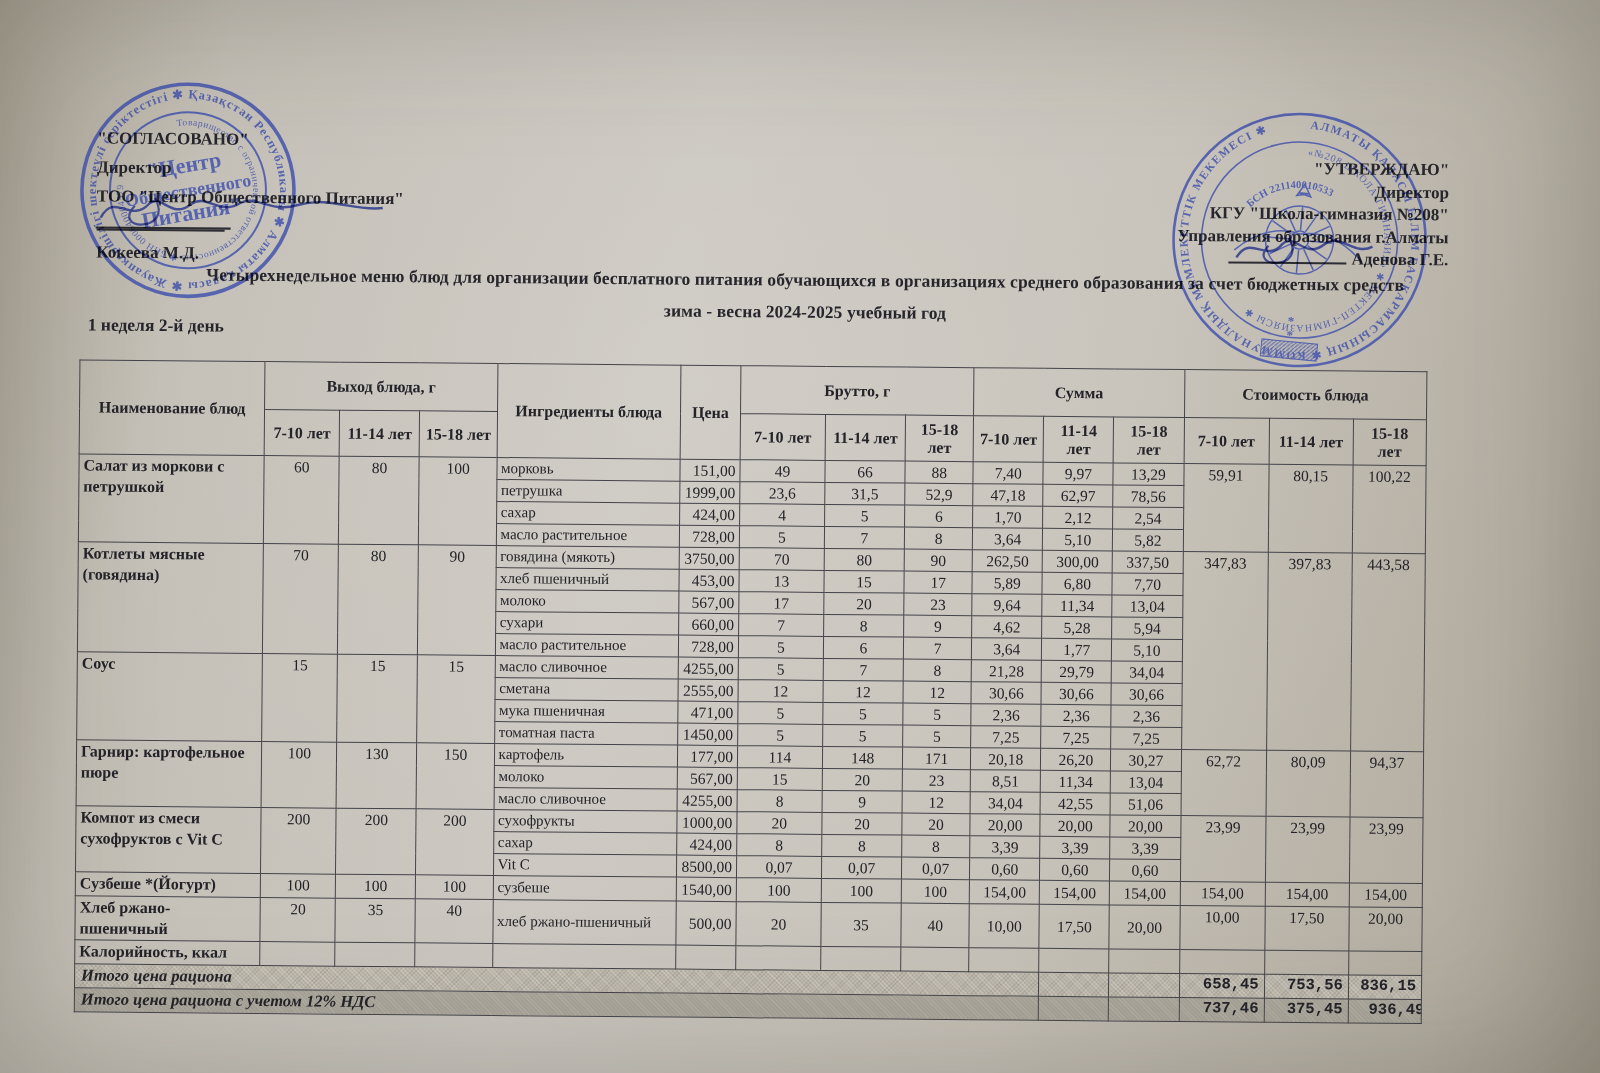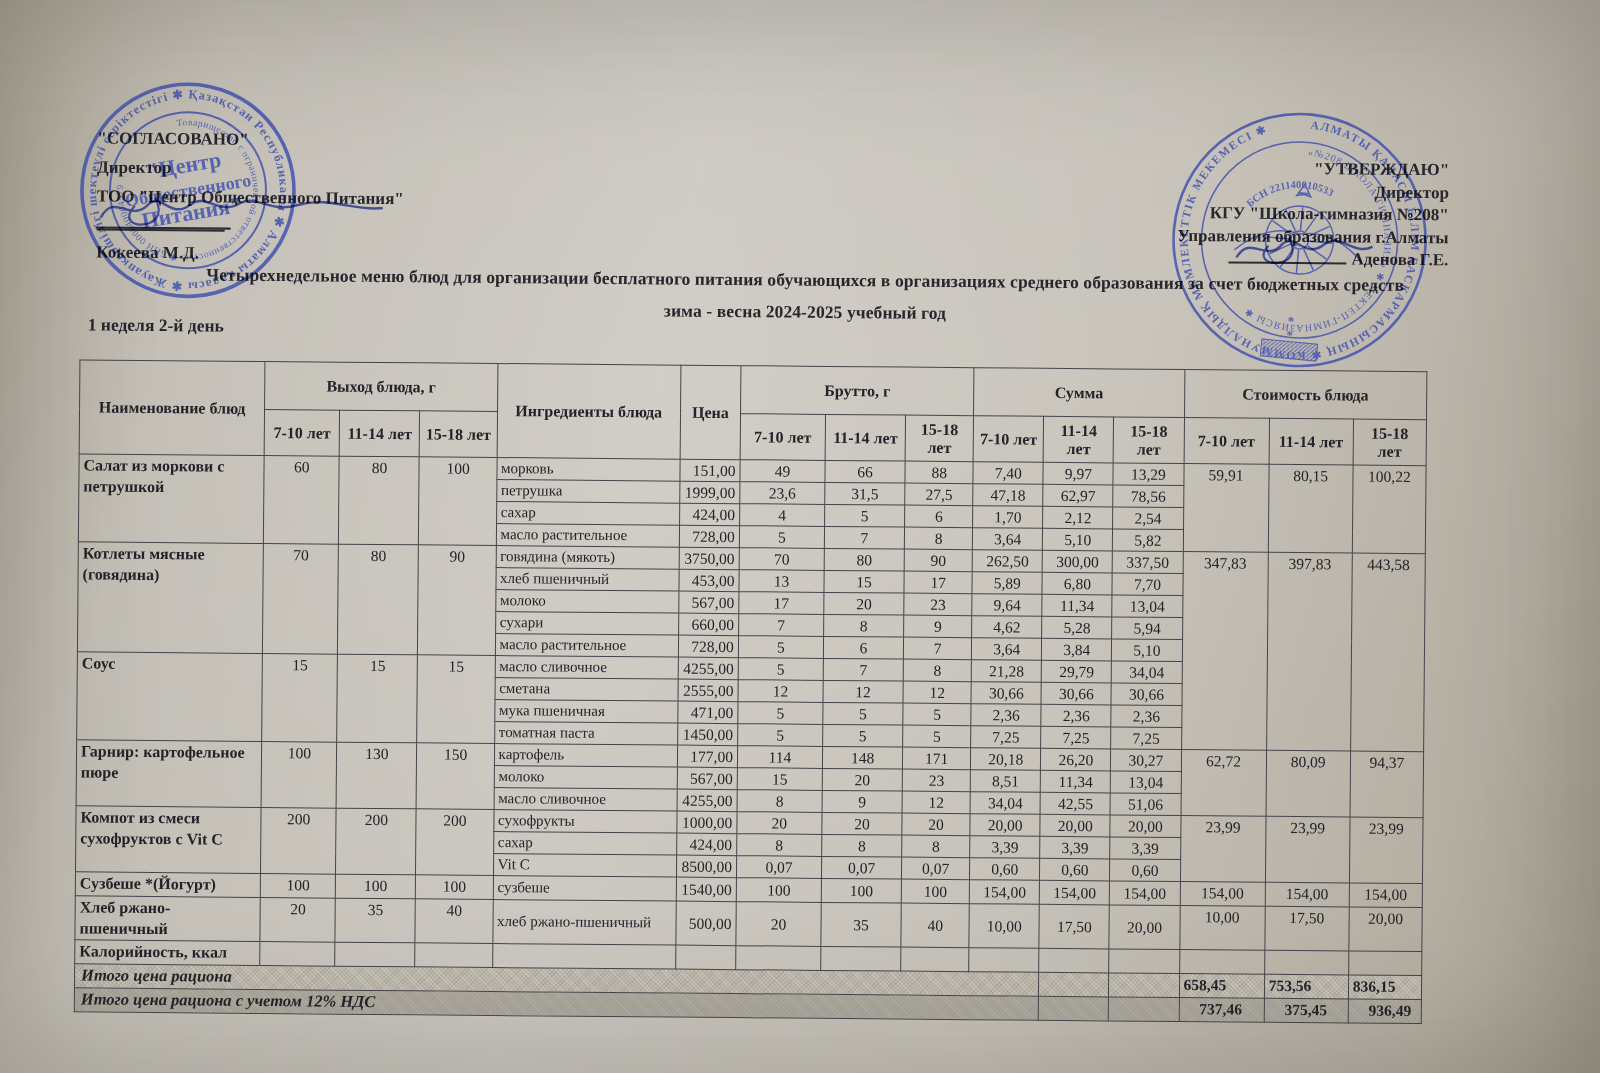--- a/index.html
+++ b/index.html
@@ -44,21 +44,21 @@
   .menu-table thead tr.h1 th{height:47px;}
   .menu-table thead tr.h2 th{height:45px;}
   .menu-table tbody td{height:21px;line-height:1.12;text-align:center;vertical-align:middle;}
   .menu-table td.c-dish{text-align:left;font-weight:bold;vertical-align:top;font-size:16px;padding-top:1px;line-height:1.3;}
   .menu-table td.c-out{vertical-align:top;padding-top:2px;}
   .menu-table td.c-ing{text-align:left;font-size:15px;white-space:nowrap;}
   .menu-table td.c-price{text-align:right;}
   .menu-table td.c-cost{vertical-align:top;padding-top:2px;}
   .menu-table tr.row-total td{font-style:italic;font-weight:bold;height:23px;}
   .menu-table tr.row-total td.t-label{text-align:left;font-size:16.5px;padding-left:6px;}
-  .menu-table tr.row-total td.t-val{text-align:left;padding-right:5px;font-style:normal;}
+  .menu-table tr.row-total td.t-val{text-align:right;padding-right:5px;font-style:normal;font-family:Liberation Mono, monospace;}
   .menu-table tr.total-1 td{
     background-color:#bdb7ab;
     background-image:
       repeating-linear-gradient(45deg, rgba(255,255,255,.28) 0 1px, rgba(0,0,0,0) 1px 3px),
       repeating-linear-gradient(-45deg, rgba(90,85,75,.20) 0 1px, rgba(0,0,0,0) 1px 3px);
   }
   .menu-table tr.total-2 td{
     background-color:#a9a499;
     background-image:repeating-linear-gradient(45deg, rgba(255,255,255,.14) 0 1px, rgba(0,0,0,0) 1px 3px);
     padding-left:20px;
@@ -160,21 +160,21 @@
             <td class="c-num">13,29</td>
             <td rowspan="4" class="c-cost">59,91</td>
             <td rowspan="4" class="c-cost">80,15</td>
             <td rowspan="4" class="c-cost">100,22</td>
           </tr>
           <tr>
             <td class="c-ing">петрушка</td>
             <td class="c-price">1999,00</td>
             <td class="c-num">23,6</td>
             <td class="c-num">31,5</td>
-            <td class="c-num">27,5</td>
+            <td class="c-num">52,9</td>
             <td class="c-num">47,18</td>
             <td class="c-num">62,97</td>
             <td class="c-num">78,56</td>
           </tr>
           <tr>
             <td class="c-ing">сахар</td>
             <td class="c-price">424,00</td>
             <td class="c-num">4</td>
             <td class="c-num">5</td>
             <td class="c-num">6</td>
@@ -239,21 +239,21 @@
             <td class="c-num">5,28</td>
             <td class="c-num">5,94</td>
           </tr>
           <tr>
             <td class="c-ing">масло растительное</td>
             <td class="c-price">728,00</td>
             <td class="c-num">5</td>
             <td class="c-num">6</td>
             <td class="c-num">7</td>
             <td class="c-num">3,64</td>
-            <td class="c-num">3,84</td>
+            <td class="c-num">1,77</td>
             <td class="c-num">5,10</td>
           </tr>
           <tr>
             <td rowspan="4" class="c-dish">Соус</td>
             <td rowspan="4" class="c-out">15</td>
             <td rowspan="4" class="c-out">15</td>
             <td rowspan="4" class="c-out">15</td>
             <td class="c-ing">масло сливочное</td>
             <td class="c-price">4255,00</td>
             <td class="c-num">5</td>

